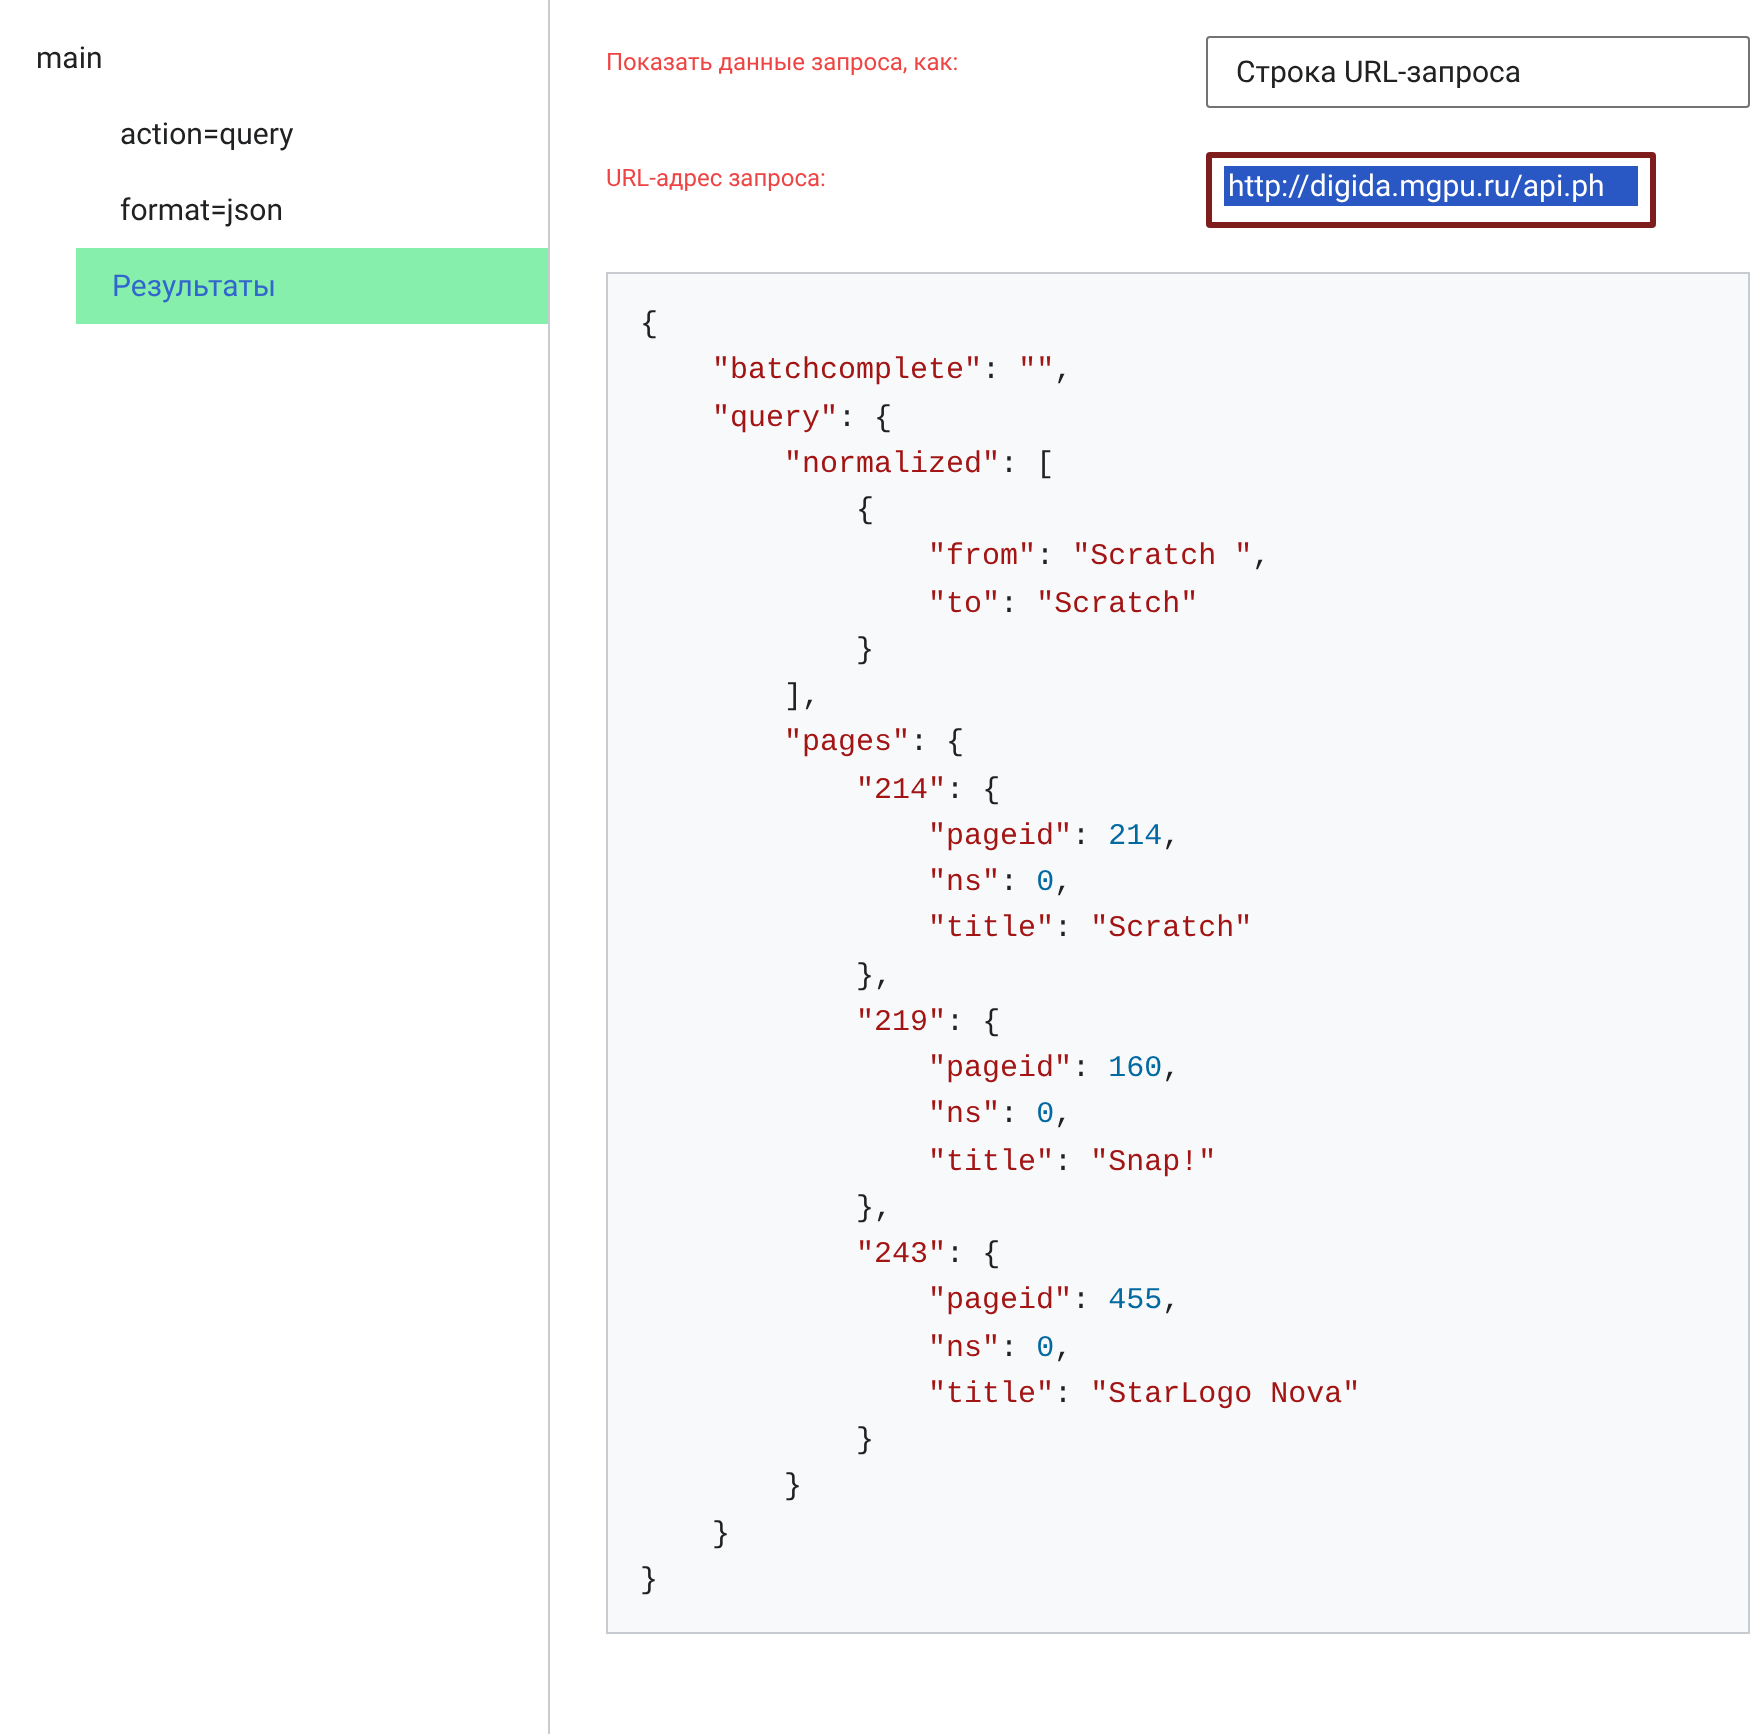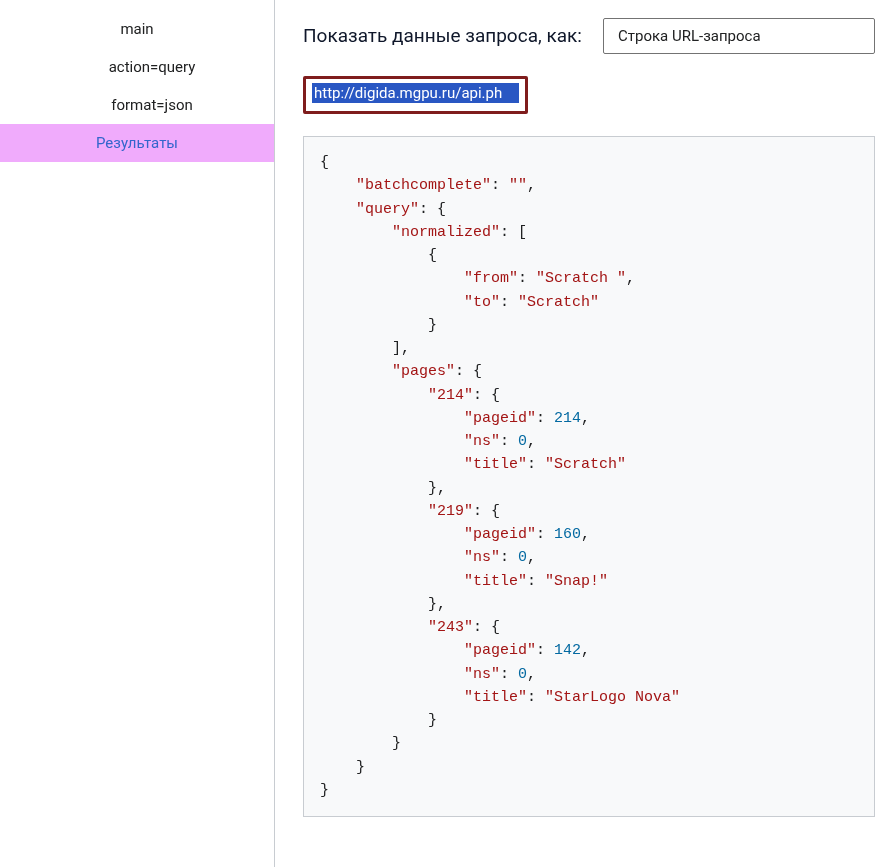--- a/index.html
+++ b/index.html
@@ -11,46 +11,46 @@
     display: flex;
     width: 875px;
     height: 867px;
     overflow: hidden;
   }
   .sidebar {
     width: 275px;
     border-right: 1px solid #c8ccd1;
     padding-top: 10px;
     flex-shrink: 0;
-    text-align: center;
   }
   .sidebar-item {
     padding: 10px 18px;
     color: #202122;
     cursor: pointer;
   }
-  .sidebar-item.lvl1 { padding-left: 48px; }
+  .sidebar-item.lvl1 { padding-left: 48px; margin-left: 12px; }
   .sidebar-item.selected {
-    background: #f0abfc;
+    background: #86efac;
     color: #3366cc;
+    margin-left: 38px;
   }
   .main {
     flex: 1;
     padding: 18px 0 0 28px;
   }
   .form-row {
     display: flex;
     align-items: flex-start;
     margin-bottom: 22px;
   }
   .form-label {
     width: 300px;
     padding-top: 6px;
-    color: #0f172a;
-    font-size: 19px;
+    color: #ef4444;
+    font-size: 12px;
   }
   .form-control {
     flex: 1;
   }
   .select-box {
     border: 1px solid #737373;
     border-radius: 2px;
     padding: 8px 14px;
     background: #fff;
     font-size: 15px;
@@ -108,20 +108,21 @@
 <div class="main">
 
   <div class="form-row">
     <div class="form-label">Показать данные запроса, как:</div>
     <div class="form-control">
       <div class="select-box">Строка URL-запроса</div>
     </div>
   </div>
 
   <div class="form-row">
+    <div class="form-label">URL-адрес запроса:</div>
     <div class="form-control">
       <div class="url-box">
         <span class="url-highlight">http://digida.mgpu.ru/api.ph</span>
       </div>
     </div>
   </div>
 
   <div class="result-box">
     <pre id="json-output">{
     <span class="tok-key">"batchcomplete"</span><span class="tok-punc">:</span> <span class="tok-str">""</span><span class="tok-punc">,</span>
@@ -137,21 +138,21 @@
                 <span class="tok-key">"pageid"</span><span class="tok-punc">:</span> <span class="tok-num">214</span><span class="tok-punc">,</span>
                 <span class="tok-key">"ns"</span><span class="tok-punc">:</span> <span class="tok-num">0</span><span class="tok-punc">,</span>
                 <span class="tok-key">"title"</span><span class="tok-punc">:</span> <span class="tok-str">"Scratch"</span>
             }<span class="tok-punc">,</span>
             <span class="tok-key">"219"</span><span class="tok-punc">:</span> {
                 <span class="tok-key">"pageid"</span><span class="tok-punc">:</span> <span class="tok-num">160</span><span class="tok-punc">,</span>
                 <span class="tok-key">"ns"</span><span class="tok-punc">:</span> <span class="tok-num">0</span><span class="tok-punc">,</span>
                 <span class="tok-key">"title"</span><span class="tok-punc">:</span> <span class="tok-str">"Snap!"</span>
             }<span class="tok-punc">,</span>
             <span class="tok-key">"243"</span><span class="tok-punc">:</span> {
-                <span class="tok-key">"pageid"</span><span class="tok-punc">:</span> <span class="tok-num">142</span><span class="tok-punc">,</span>
+                <span class="tok-key">"pageid"</span><span class="tok-punc">:</span> <span class="tok-num">455</span><span class="tok-punc">,</span>
                 <span class="tok-key">"ns"</span><span class="tok-punc">:</span> <span class="tok-num">0</span><span class="tok-punc">,</span>
                 <span class="tok-key">"title"</span><span class="tok-punc">:</span> <span class="tok-str">"StarLogo Nova"</span>
             }
         }
     }
 }</pre>
   </div>
 
 </div>
 

